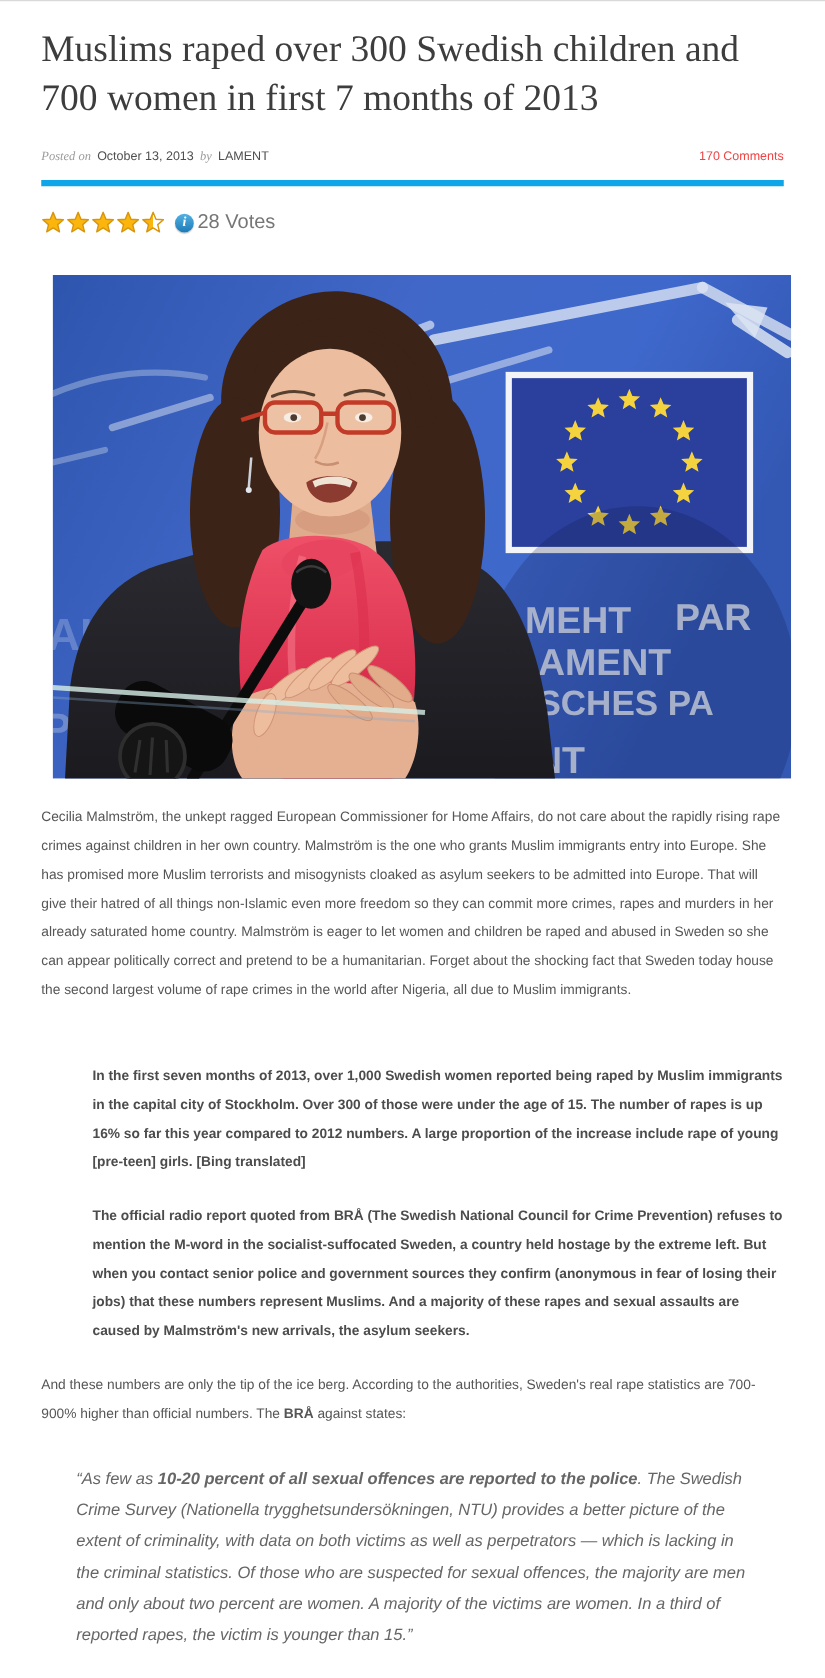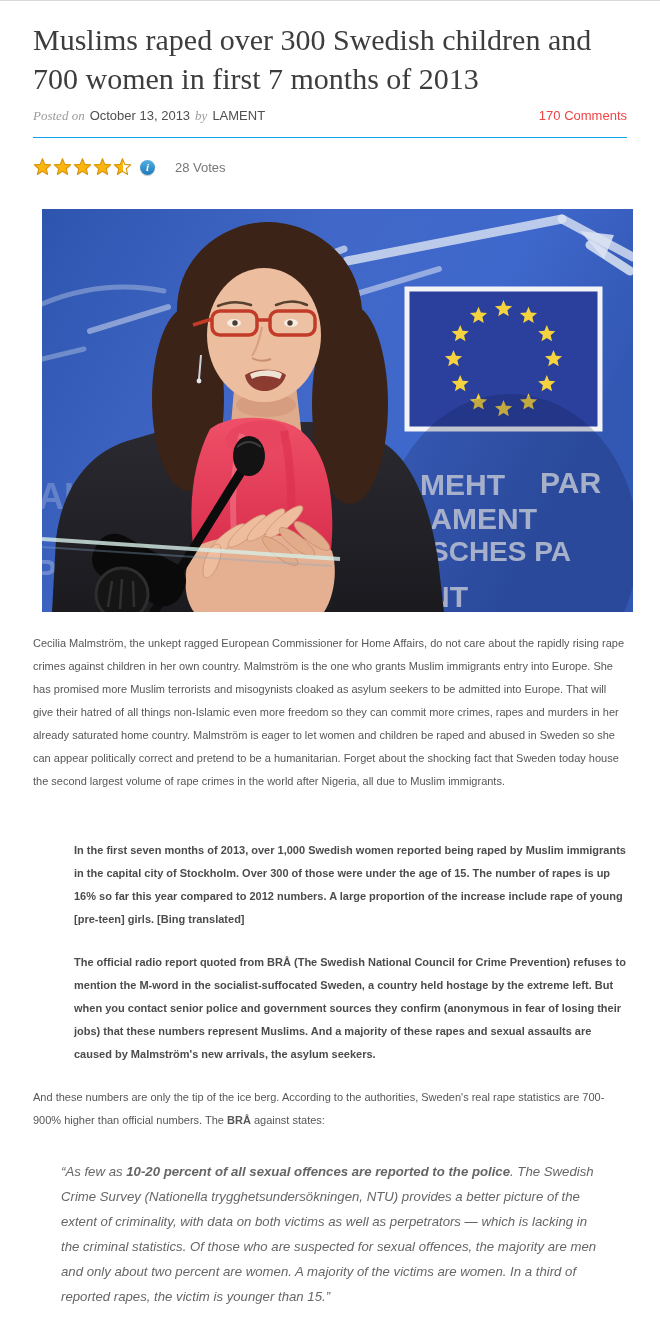--- a/index.html
+++ b/index.html
@@ -13,38 +13,38 @@
 
   
   h1.post-title {
     font-family:"Liberation Serif", serif; font-weight:400;
     font-size:30px; line-height:39px; color:#3d3d3d;
     margin-top:19px;
   }
   .meta-row {
     display:flex; align-items:baseline;
     margin-top:10px; padding-bottom:13px;
-    border-bottom:1px solid #0ea5e9;
-    font-size:13px; color:#555;
+    border-bottom:5px solid #0ea5e9;
+    font-size:10px; color:#555;
   }
   .meta-label { font-family:"Liberation Serif", serif; font-style:italic; color:#9b9b9b; margin-right:5px; }
-  .meta-link { color:#4f4f4f; text-decoration:none; margin-right:5px; cursor:pointer; }
+  .meta-link { color:#4f4f4f; text-decoration:none; margin-right:5px; cursor:pointer;margin-top:12px; }
   .meta-comments { margin-left:auto; color:#ef4444; text-decoration:none; cursor:pointer; }
 
   
   .rating-row { display:flex; align-items:center; margin-top:19px; height:20px; }
   .stars { display:flex; align-items:center; gap:1px; }
   .info-icon {
     width:15px; height:15px; border-radius:50%;
     background:linear-gradient(180deg,#53b1e2 0%, #1d7ab8 100%);
     color:#fff; font-family:"Liberation Serif", serif; font-style:italic; font-weight:700;
     font-size:11px; line-height:15px; text-align:center;
     margin-left:8px; cursor:pointer; box-shadow:0 1px 1px rgba(0,0,0,.25);
   }
-  .votes-label { margin-left:20px; font-size:13px; color:#767676; }
+  .votes-label { margin-left:3px; font-size:16px; color:#767676; }
 
   
   figure.article-figure { margin:32px 0 0 9px; width:591px; height:403px; overflow:hidden; }
   figure.article-figure svg { display:block; }
 
   
   .article-body { margin-top:0; }
   .article-body p { font-size:11px; line-height:23px; margin-top:20px; color:#565656; }
   .article-body p.bold { font-weight:700; color:#4c4c4c;margin-left:41px; }
   .article-body p.gap-before { margin-top:46px; }

